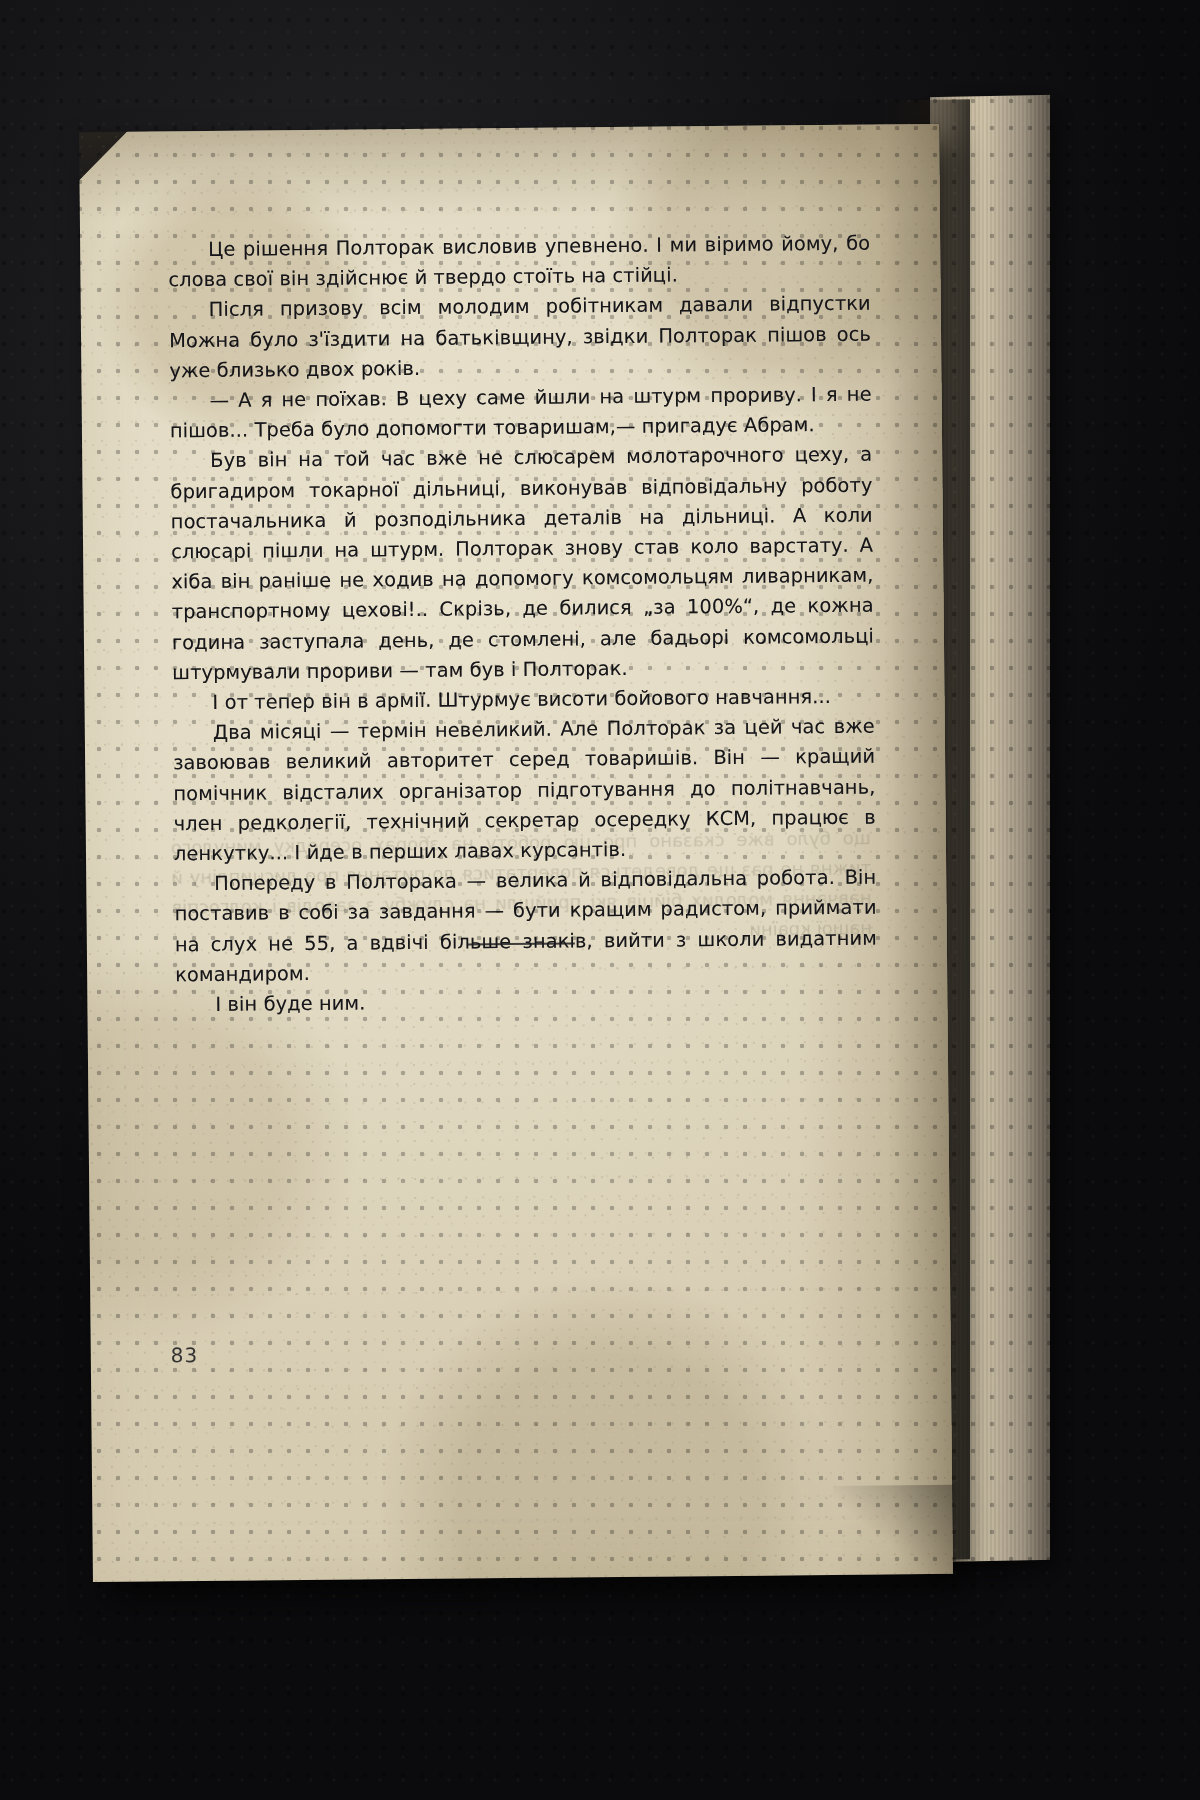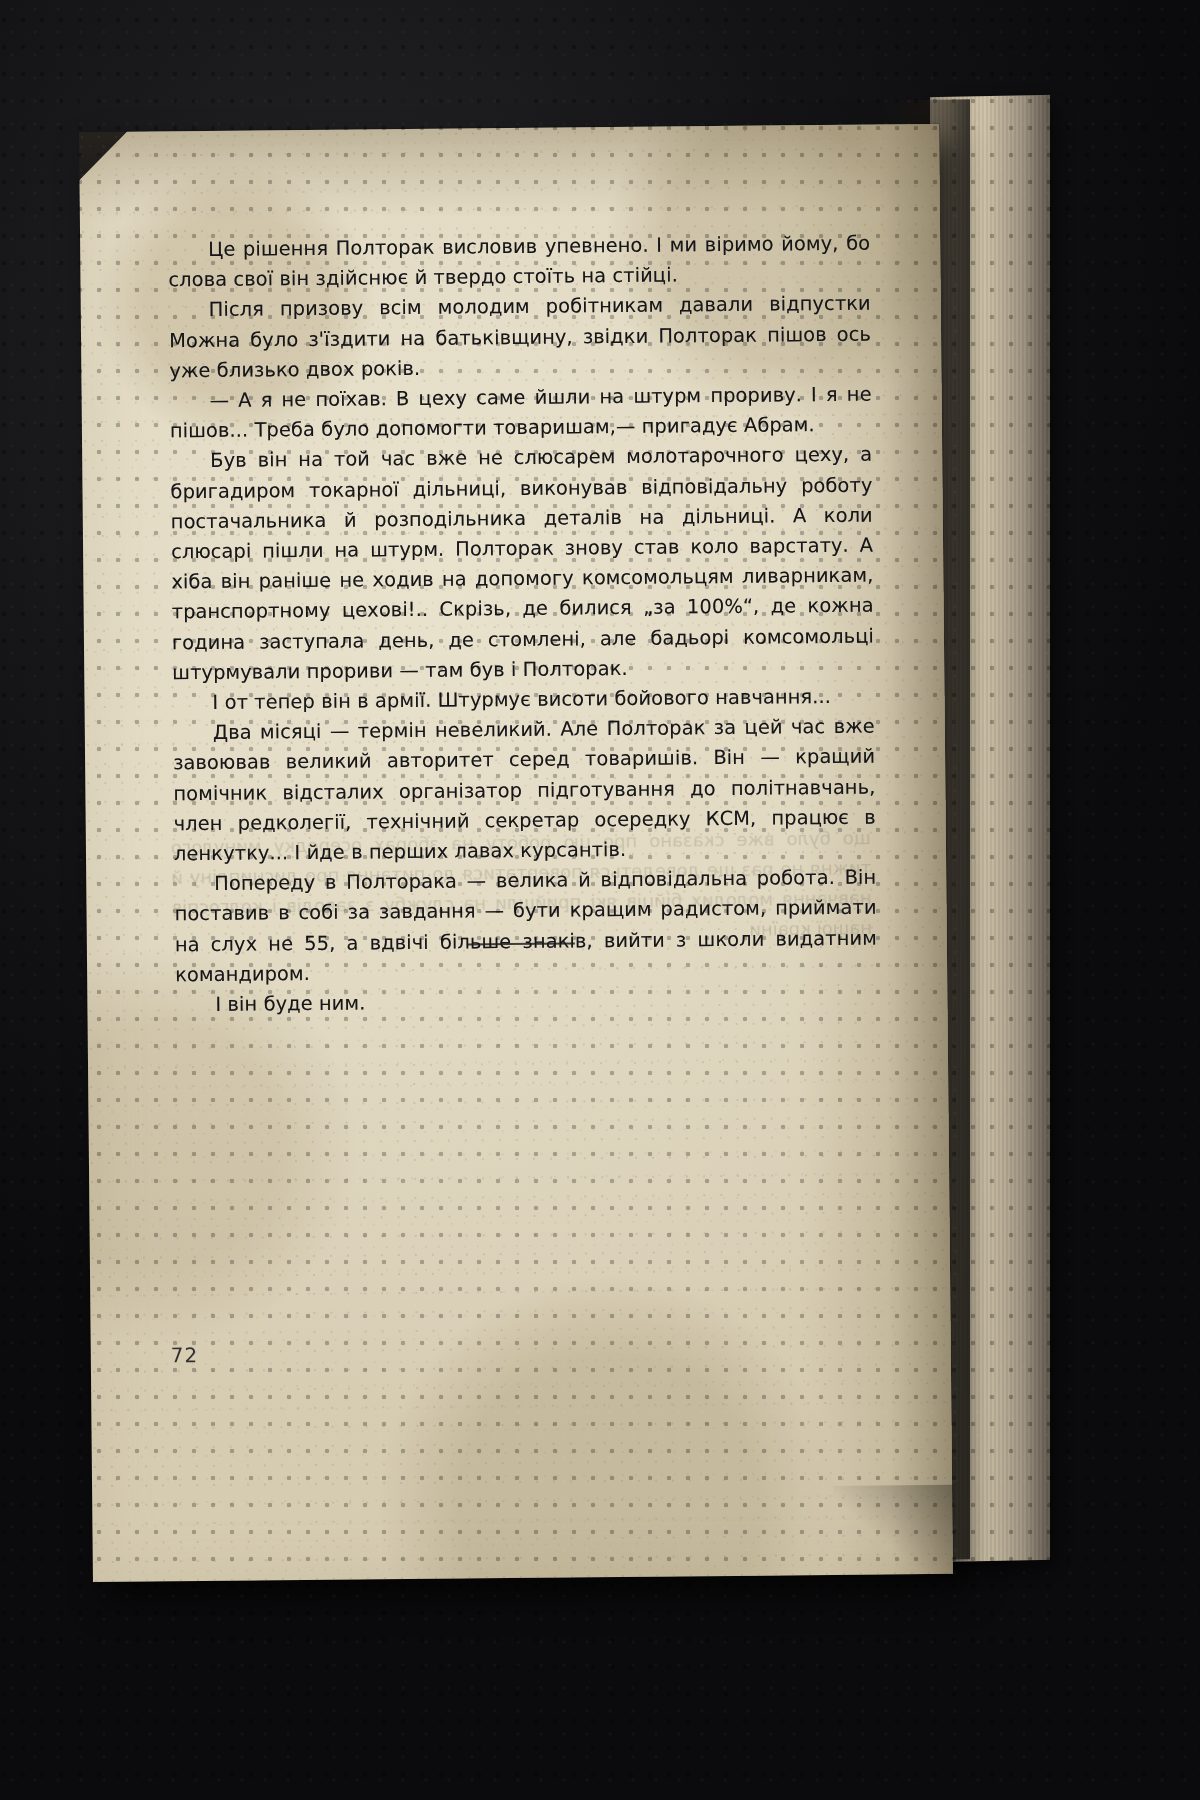--- a/index.html
+++ b/index.html
@@ -214,16 +214,16 @@
       <p>— А я не поїхав. В цеху саме йшли на штурм прориву. І я не пішов... Треба було допомогти товаришам,— пригадує Абрам.</p>
       <p>Був він на той час вже не слюсарем молотарочного цеху, а бригадиром токарної дільниці, виконував відповідальну роботу постачальника й розподільника деталів на дільниці. А коли слюсарі пішли на штурм. Полторак знову став коло варстату. А хіба він раніше не ходив на допомогу комсомольцям ливарникам, транспортному цехові!.. Скрізь, де билися „за 100%“, де кожна година заступала день, де стомлені, але бадьорі комсомольці штурмували прориви — там був і Полторак.</p>
       <p>І от тепер він в армії. Штурмує висоти бойового навчання...</p>
       <p>Два місяці — термін невеликий. Але Полторак за цей час вже завоював великий авторитет серед товаришів. Він — кращий помічник відсталих організатор підготування до політнавчань, член редколегії, технічний секретар осередку КСМ, працює в ленкутку... І йде в перших лавах курсантів.</p>
       <p>Попереду в Полторака — велика й відповідальна робота. Він поставив в собі за завдання — бути кращим радистом, приймати на слух не 55, а вдвічі більше знаків, вийти з школи видатним командиром.</p>
       <p>І він буде ним.</p>
     </div>
 
     <div id="divider"></div>
 
-    <div id="folio">72</div>
+    <div id="folio">83</div>
   </div>
 
 </div>
 
 </body></html>

